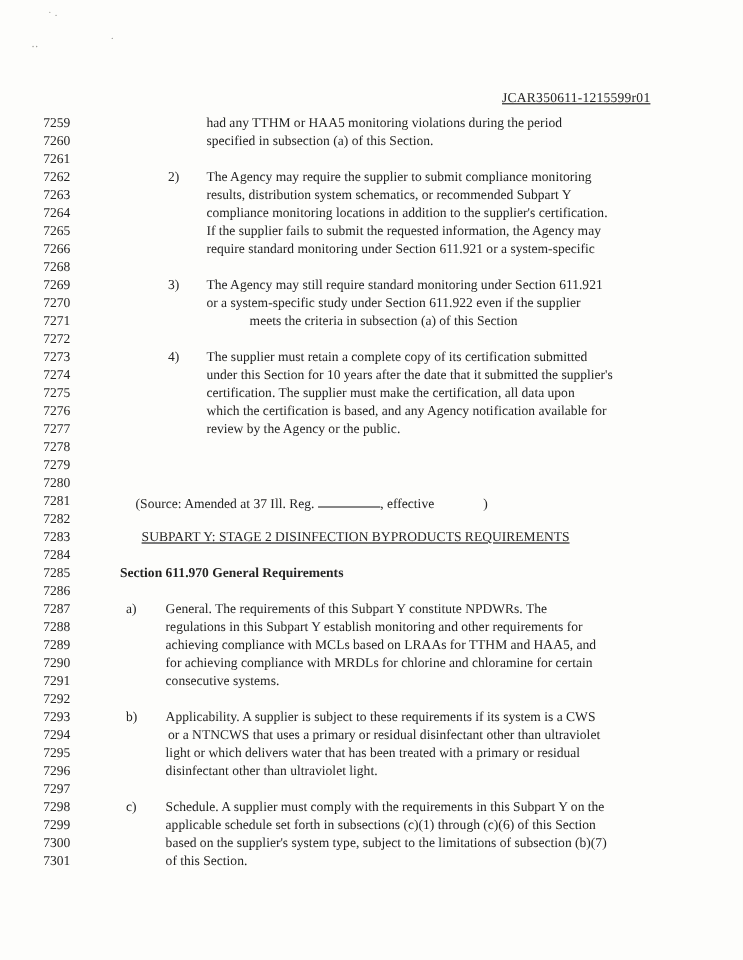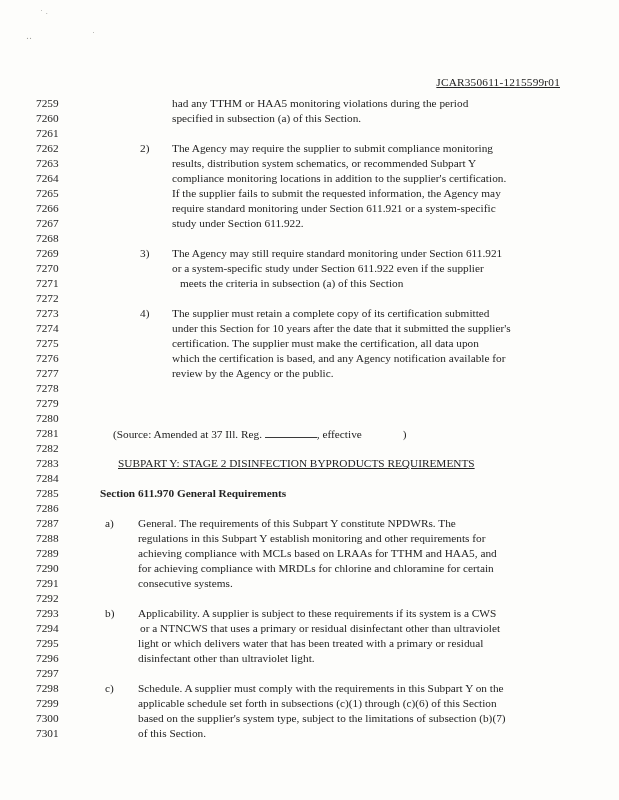--- a/index.html
+++ b/index.html
@@ -9,21 +9,21 @@
     font-family:"Liberation Serif","DejaVu Serif",serif;
     overflow:hidden;
   }
   #page{
     position:relative;
     width:619px;height:800px;
     background:#fdfdfb;
     color:#242424;
   }
   #doc-header{
-    position:absolute;top:76px;right:59px;
+    position:absolute;top:76px;right:77px;
     font-size:11.3px;
     text-decoration:underline;
     letter-spacing:.2px;
   }
   #doc-lines{
     position:absolute;top:96px;left:0;right:0;
   }
   .line{
     display:flex;
     height:15px;
@@ -90,38 +90,34 @@
       </div>
       <div class="line">
         <span class="num">7265</span>
         <span class="content" style="margin-left: 72px;"><span>If the supplier fails to submit the requested information, the Agency may</span></span>
       </div>
       <div class="line">
         <span class="num">7266</span>
         <span class="content" style="margin-left: 72px;"><span>require standard monitoring under Section 611.921 or a system-specific</span></span>
       </div>
       <div class="line">
-        <span class="num">7267</span>
-        <span class="content" style="margin-left: 72px;"><span>study under Section 611.922.</span></span>
-      </div>
-      <div class="line">
         <span class="num">7268</span>
         <span class="content" style="margin-left: 0px;"><span></span></span>
       </div>
       <div class="line">
         <span class="num">7269</span>
         <span class="content" style="margin-left: 40px;"><span class="lbl" style="width: 32px;">3)</span><span>The Agency may still require standard monitoring under Section 611.921</span></span>
       </div>
       <div class="line">
         <span class="num">7270</span>
         <span class="content" style="margin-left: 72px;"><span>or a system-specific study under Section 611.922 even if the supplier</span></span>
       </div>
       <div class="line">
         <span class="num">7271</span>
-        <span class="content" style="margin-left: 80px; font-family: Liberation Serif, serif;"><span>meets the criteria in subsection (a) of this Section</span></span>
+        <span class="content" style="margin-left: 108px; font-family: Liberation Serif, serif;"><span>meets the criteria in subsection (a) of this Section</span></span>
       </div>
       <div class="line">
         <span class="num">7272</span>
         <span class="content" style="margin-left: 0px;"><span></span></span>
       </div>
       <div class="line">
         <span class="num">7273</span>
         <span class="content" style="margin-left: 40px;"><span class="lbl" style="width: 32px;">4)</span><span>The supplier must retain a complete copy of its certification submitted</span></span>
       </div>
       <div class="line">

